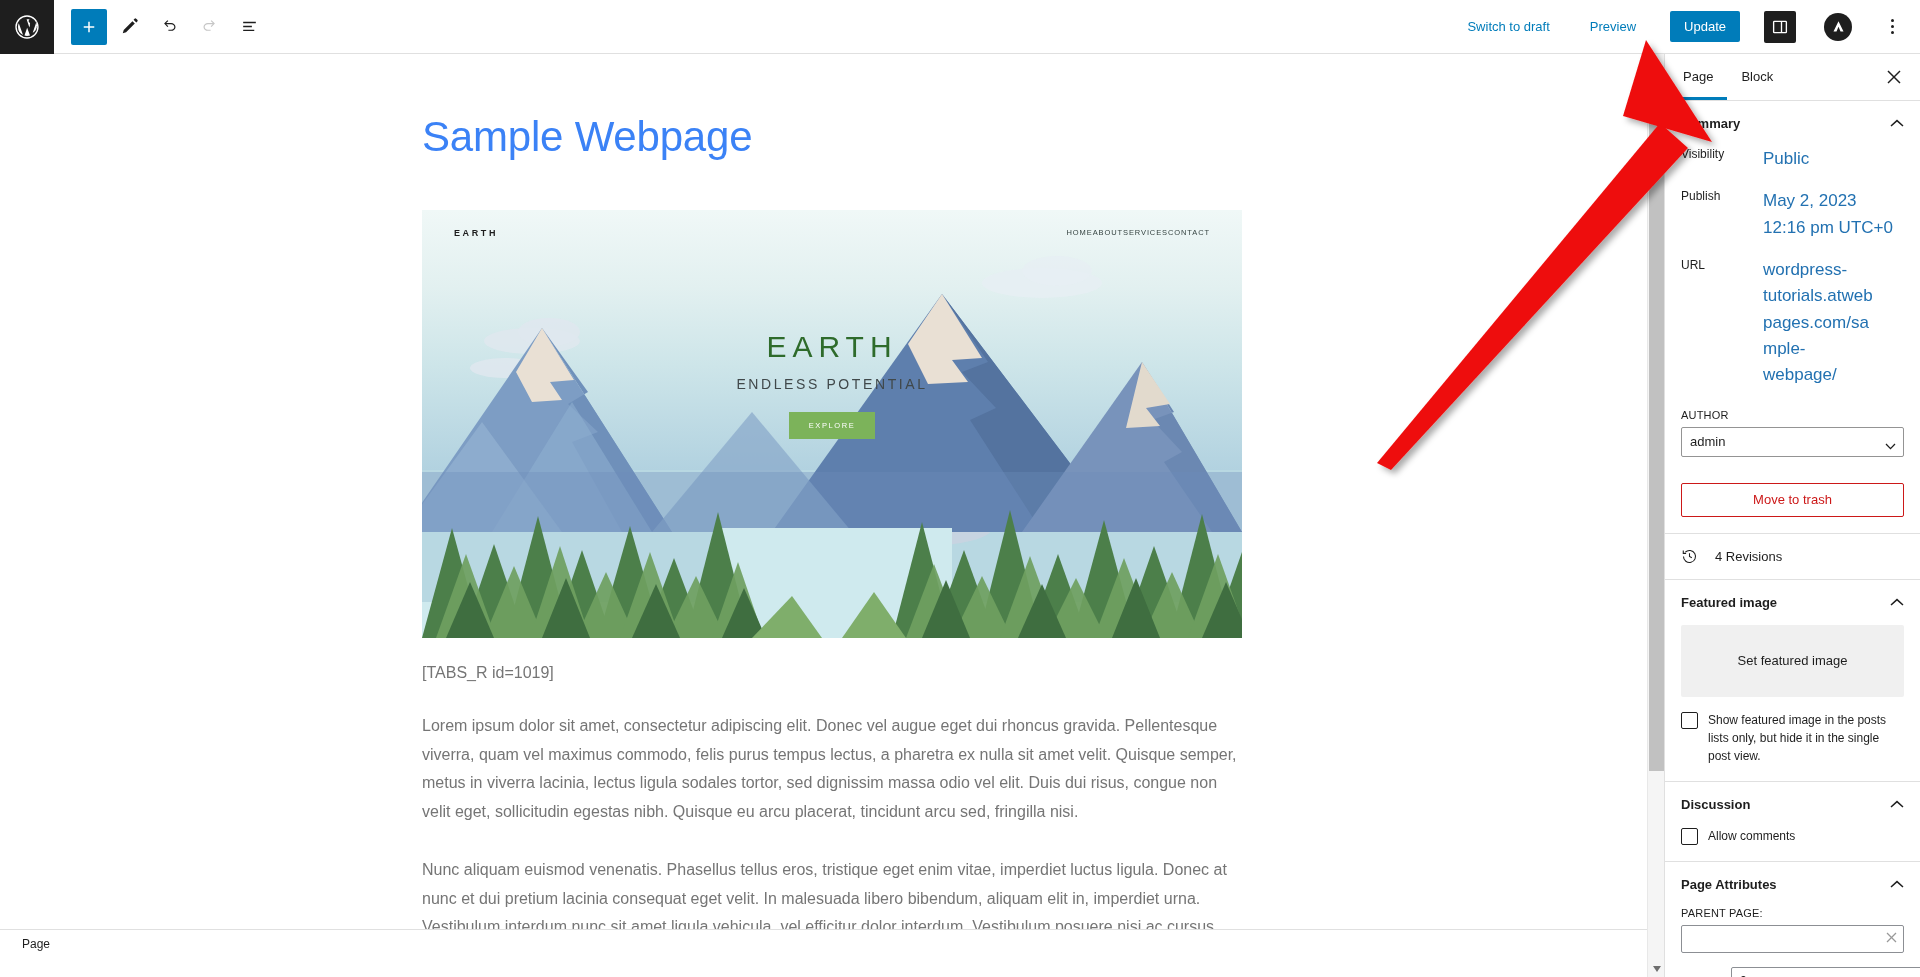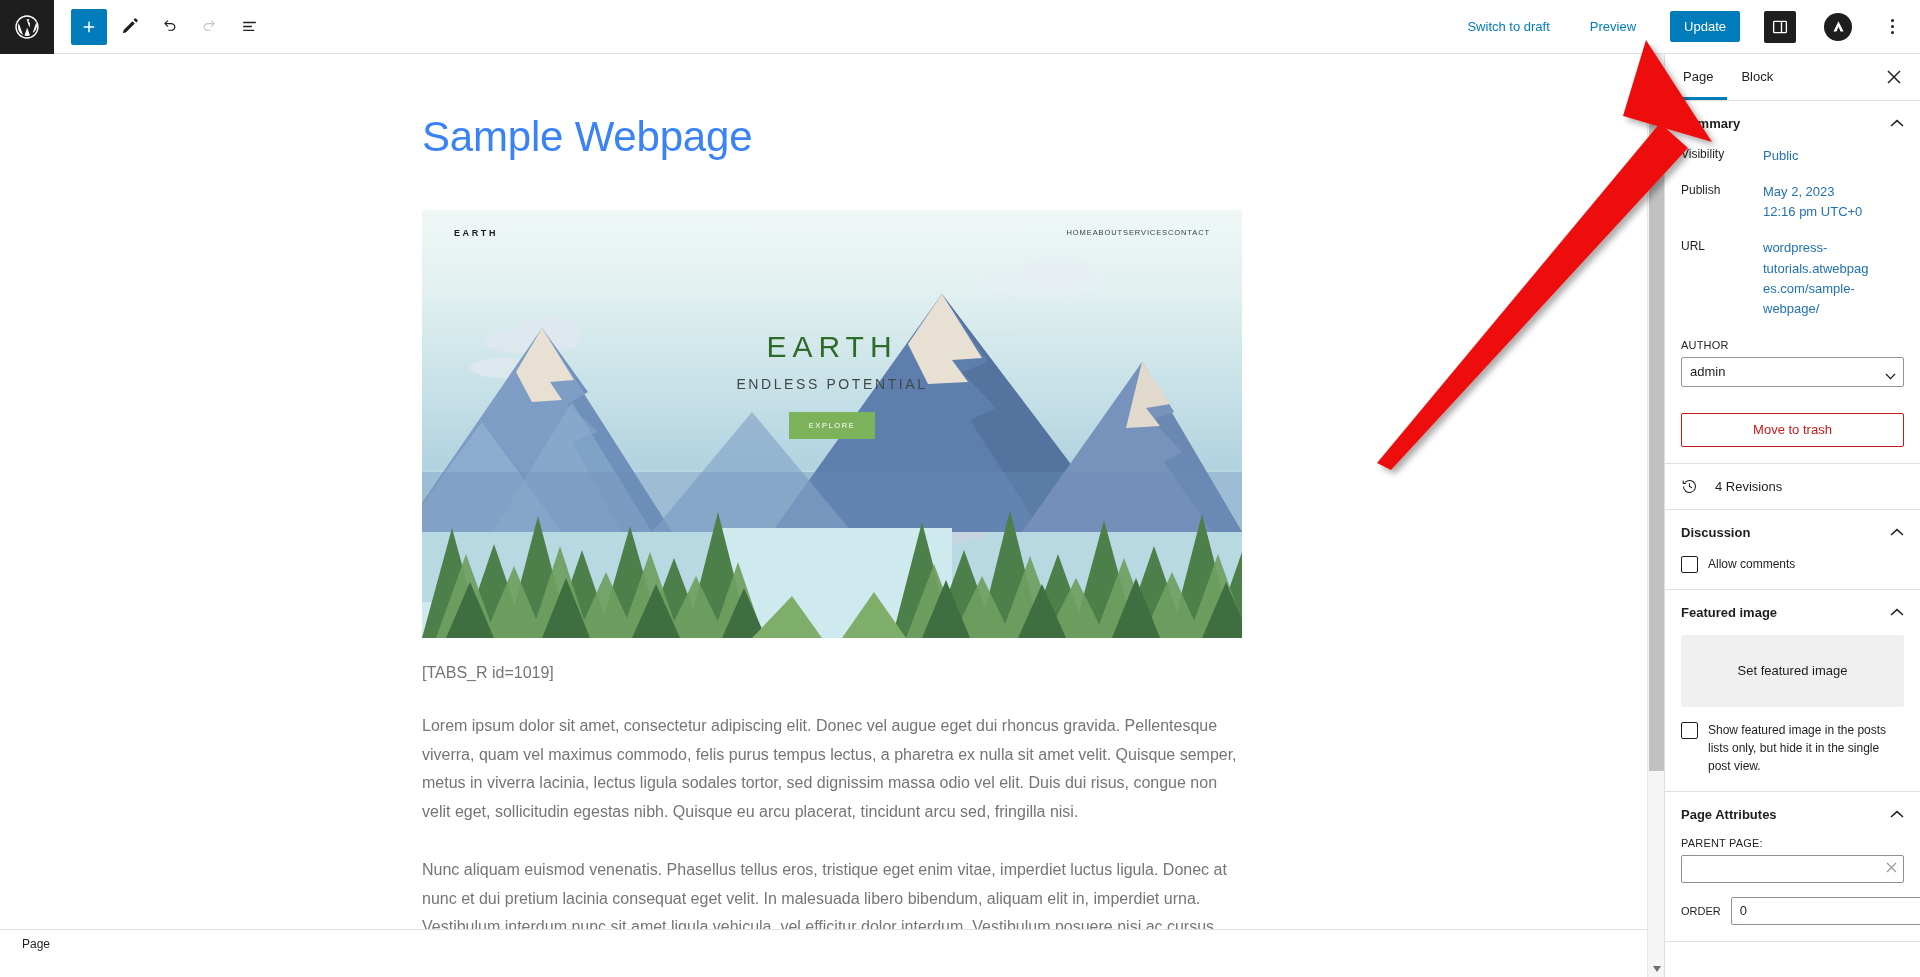--- a/index.html
+++ b/index.html
@@ -174,21 +174,21 @@
   .sb-sec-head {
     display: flex; align-items: center; padding: 15px 16px;
     cursor: pointer; user-select: none;
   }
   .sb-sec-title { font-size: 13px; font-weight: 600; color: #1e1e1e; }
   .sb-sec-chev { margin-left: auto; }
   .sb-sec-body { padding: 0 16px 16px 16px; }
 
   .row { display: flex; margin-bottom: 16px; align-items: flex-start; }
   .row-label { width: 82px; font-size: 12px; color: #1e1e1e; flex: none; padding-top: 1px; }
-  .row-value { font-size: 13px; color: #2271b1; cursor: pointer; line-height: 1.55; word-break: break-word; }
+  .row-value { font-size: 17px; color: #2271b1; cursor: pointer; line-height: 1.55; word-break: break-word; }
 
   .field-label {
     font-size: 11px; text-transform: uppercase; color: #1e1e1e;
     letter-spacing: 0.2px; display: block; margin-bottom: 6px;
   }
   .select-wrap { position: relative; }
   .sb-select {
     width: 100%; height: 30px; border: 1px solid #949494; border-radius: 2px;
     background: #fff; font-size: 13px; padding: 0 26px 0 8px; color: #1e1e1e;
     font-family: inherit; appearance: none; -webkit-appearance: none; cursor: pointer;
@@ -493,49 +493,49 @@
           <path d="M3.5 12a8.5 8.5 0 1 0 2.6-6.1"></path>
             <polyline points="3.2,3.6 3.2,7.6 7.2,7.6"></polyline>
           <polyline points="12,7.4 12,12 15.3,13.8"></polyline>
         </svg>
       </span>
       <span>4 Revisions</span>
     </div>
 
     <div class="sb-section">
       <div class="sb-sec-head">
+        <div class="sb-sec-title">Featured image</div>
+        <div class="sb-sec-chev">
+          <svg width="14" height="9" viewBox="0 0 14 9" fill="none" stroke="#1e1e1e" stroke-width="1.5">
+              <polyline points="1,7 7,1.6 13,7"></polyline>
+            </svg>
+        </div>
+      </div>
+      <div class="sb-sec-body">
+        <div class="featured-drop">Set featured image</div>
+        <div class="cb-row">
+          <div class="cb"></div>
+          <div class="cb-text">Show featured image in the posts lists only, but hide it in the single post view.</div>
+        </div>
+      </div>
+    </div>
+
+    <div class="sb-section">
+      <div class="sb-sec-head">
         <div class="sb-sec-title">Discussion</div>
         <div class="sb-sec-chev">
           <svg width="14" height="9" viewBox="0 0 14 9" fill="none" stroke="#1e1e1e" stroke-width="1.5">
               <polyline points="1,7 7,1.6 13,7"></polyline>
             </svg>
         </div>
       </div>
       <div class="sb-sec-body">
         <div class="cb-row" style="margin-top:0;">
           <div class="cb"></div>
           <div class="cb-text">Allow comments</div>
-        </div>
-      </div>
-    </div>
-
-    <div class="sb-section">
-      <div class="sb-sec-head">
-        <div class="sb-sec-title">Featured image</div>
-        <div class="sb-sec-chev">
-          <svg width="14" height="9" viewBox="0 0 14 9" fill="none" stroke="#1e1e1e" stroke-width="1.5">
-              <polyline points="1,7 7,1.6 13,7"></polyline>
-            </svg>
-        </div>
-      </div>
-      <div class="sb-sec-body">
-        <div class="featured-drop">Set featured image</div>
-        <div class="cb-row">
-          <div class="cb"></div>
-          <div class="cb-text">Show featured image in the posts lists only, but hide it in the single post view.</div>
         </div>
       </div>
     </div>
 
     <div class="sb-section">
       <div class="sb-sec-head">
         <div class="sb-sec-title">Page Attributes</div>
         <div class="sb-sec-chev">
           <svg width="14" height="9" viewBox="0 0 14 9" fill="none" stroke="#1e1e1e" stroke-width="1.5">
               <polyline points="1,7 7,1.6 13,7"></polyline>

